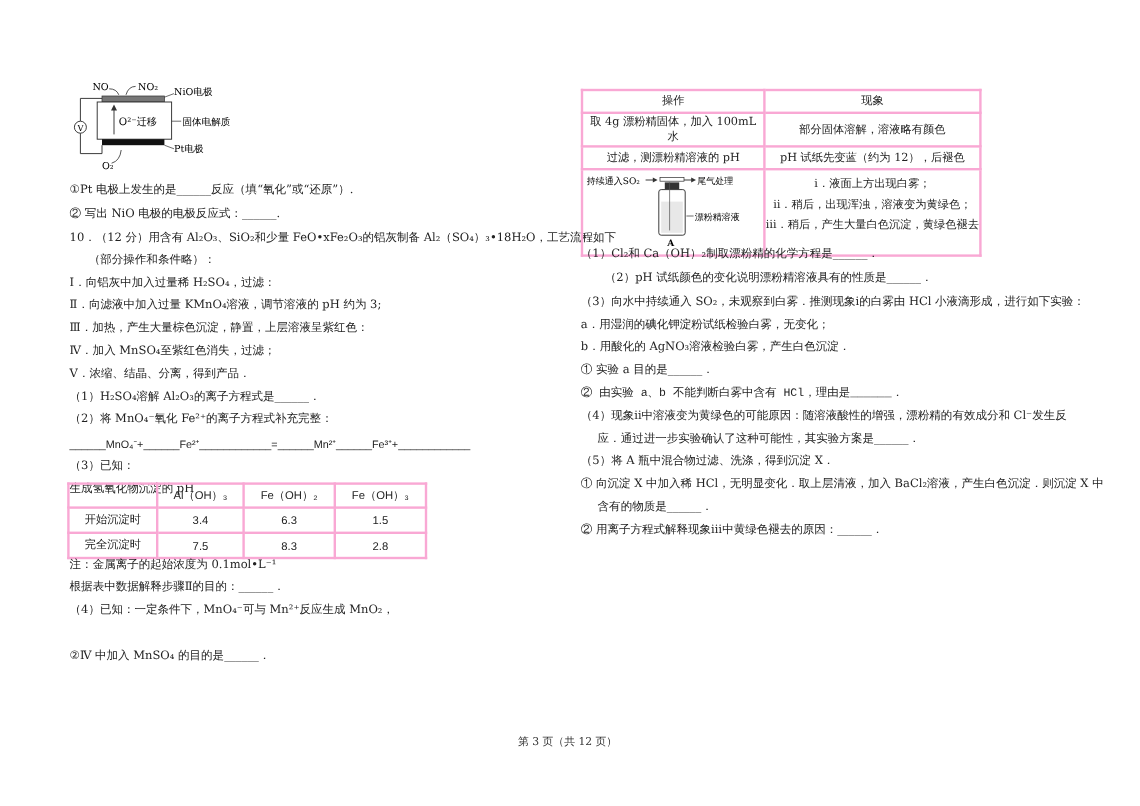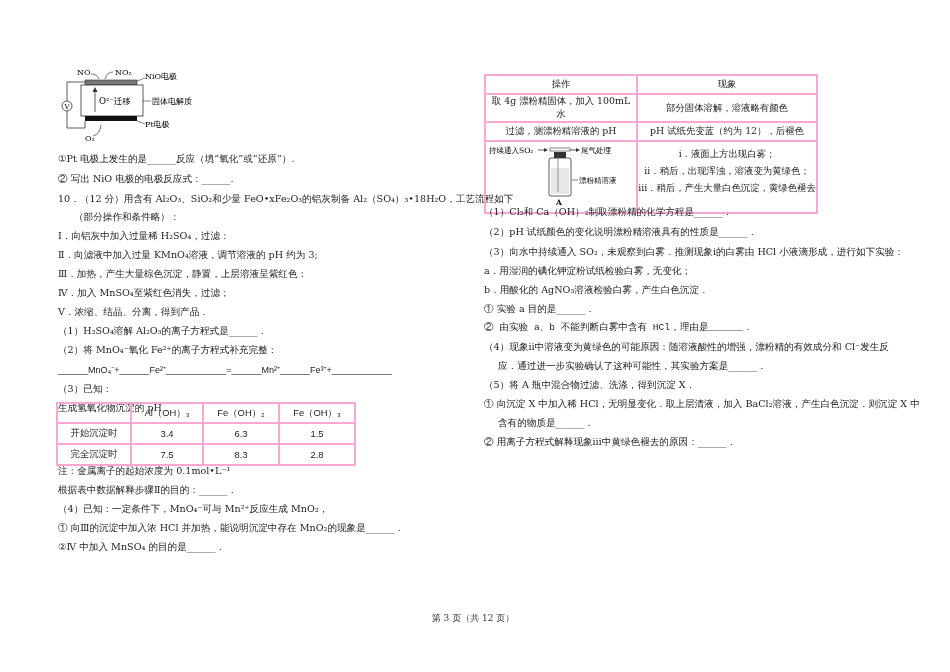--- a/index.html
+++ b/index.html
@@ -86,21 +86,20 @@
       <td class="lat">7.5</td>
       <td class="lat">8.3</td>
       <td class="lat">2.8</td>
     </tr>
   </tbody>
     </table>
 
   <div class="line" style="left:58px;top:464px;">注：金属离子的起始浓度为 0.1mol•L⁻¹</div>
   <div class="line" style="left:58px;top:483px;">根据表中数据解释步骤Ⅱ的目的：______．</div>
   <div class="line" style="left:58px;top:502px;">（4）已知：一定条件下，MnO₄⁻可与 Mn²⁺反应生成 MnO₂，</div>
-  <div class="line" style="left:58px;top:521px;">① 向Ⅲ的沉淀中加入浓 HCl 并加热，能说明沉淀中存在 MnO₂的现象是______．</div>
   <div class="line" style="left:58px;top:540px;">②Ⅳ 中加入 MnSO₄ 的目的是______．</div>
 
 
   <table class="grid" style="left:484px;top:74px;width:334px;">
     <tbody>
         <tr style="height:19px;">
       <td style="width:150px;">操作</td>
       <td>现象</td>
     </tr>
     <tr style="height:19px;">
@@ -133,21 +132,21 @@
       <td style="vertical-align:top;padding-top:3px;line-height:17px;">
         <div>ⅰ．液面上方出现白雾；</div>
         <div>ⅱ．稍后，出现浑浊，溶液变为黄绿色；</div>
         <div>ⅲ．稍后，产生大量白色沉淀，黄绿色褪去</div>
       </td>
     </tr>
   </tbody>
     </table>
 
   <div class="line" style="left:484px;top:205px;">（1）Cl₂和 Ca（OH）₂制取漂粉精的化学方程是______．</div>
-  <div class="line" style="left:484px;top:225px;">（2）pH 试纸颜色的变化说明漂粉精溶液具有的性质是______．</div>
+  <div class="line" style="left:504px;top:225px;">（2）pH 试纸颜色的变化说明漂粉精溶液具有的性质是______．</div>
   <div class="line" style="left:484px;top:245px;">（3）向水中持续通入 SO₂，未观察到白雾．推测现象ⅰ的白雾由 HCl 小液滴形成，进行如下实验：</div>
   <div class="line" style="left:484px;top:283px;">b．用酸化的 AgNO₃溶液检验白雾，产生白色沉淀．</div>
   <div class="line" style="left:484px;top:264px;">a．用湿润的碘化钾淀粉试纸检验白雾，无变化；</div>
   <div class="line" style="left:484px;top:302px;">① 实验 a 目的是______．</div>
   <div class="line" style="left:484px;top:321px;font-family:Liberation Mono, monospace;">② 由实验 a、b 不能判断白雾中含有 HCl，理由是______．</div>
   <div class="line" style="left:484px;top:340px;">（4）现象ⅱ中溶液变为黄绿色的可能原因：随溶液酸性的增强，漂粉精的有效成分和 Cl⁻发生反</div>
   <div class="line" style="left:498px;top:359px;">应．通过进一步实验确认了这种可能性，其实验方案是______．</div>
   <div class="line" style="left:484px;top:378px;">（5）将 A 瓶中混合物过滤、洗涤，得到沉淀 X．</div>
   <div class="line" style="left:484px;top:397px;">① 向沉淀 X 中加入稀 HCl，无明显变化．取上层清液，加入 BaCl₂溶液，产生白色沉淀．则沉淀 X 中</div>
   <div class="line" style="left:498px;top:416px;">含有的物质是______．</div>

